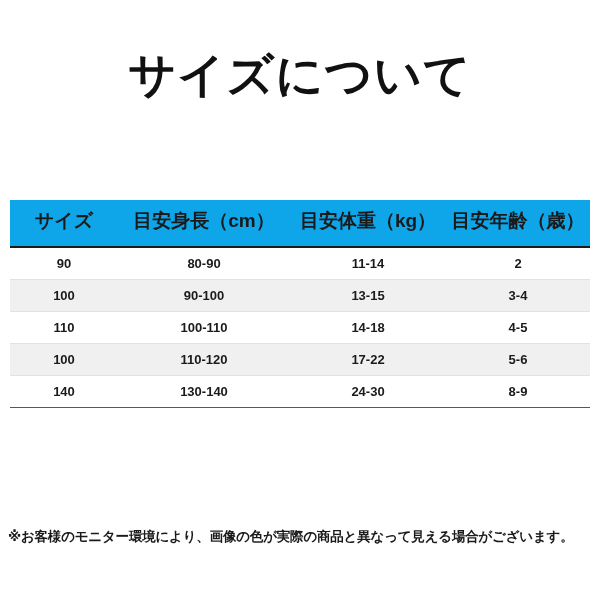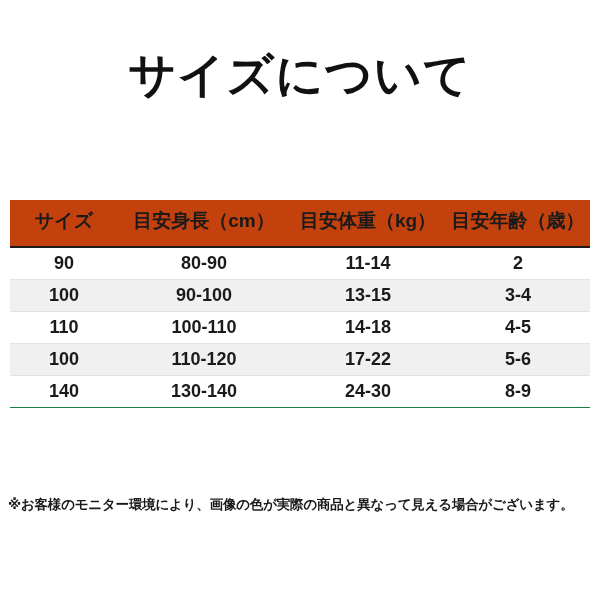--- a/index.html
+++ b/index.html
@@ -48,47 +48,47 @@
   table.size-table td {
     text-align: center;
     vertical-align: middle;
     font-weight: bold;
     color: #1a1a1a;
   }
   table.size-table thead th {
     font-size: 19px;
     height: 42px;
     padding: 0 0 4px 0;
-    background: #c2410c;
+    background: #0ea5e9;
     border-bottom: 2px solid #1a1a1a;
     white-space: nowrap;
   }
   table.size-table tbody td {
-    font-size: 18px;
+    font-size: 13px;
     height: 31px;
     padding: 0;
     border-bottom: 1px solid #e2e2e2;
   }
   table.size-table tbody tr:nth-child(even) td {
     background: #f0f0f0;
   }
   table.size-table tbody tr:nth-child(odd) td {
     background: #ffffff;
   }
   table.size-table tbody tr:last-child td {
     border-bottom: 1px solid #15803d;
   }
   col.c0 { width: 108px; }
   col.c1 { width: 172px; }
   col.c2 { width: 156px; }
   col.c3 { width: 144px; }
   .note {
     position: absolute;
     left: 8px;
-    top: 496px;
+    top: 528px;
     width: 584px;
     font-size: 13.5px;
     font-weight: bold;
     color: #1a1a1a;
     letter-spacing: -0.2px;
     white-space: nowrap;
   }
 </style>
 </head>
 <body>

